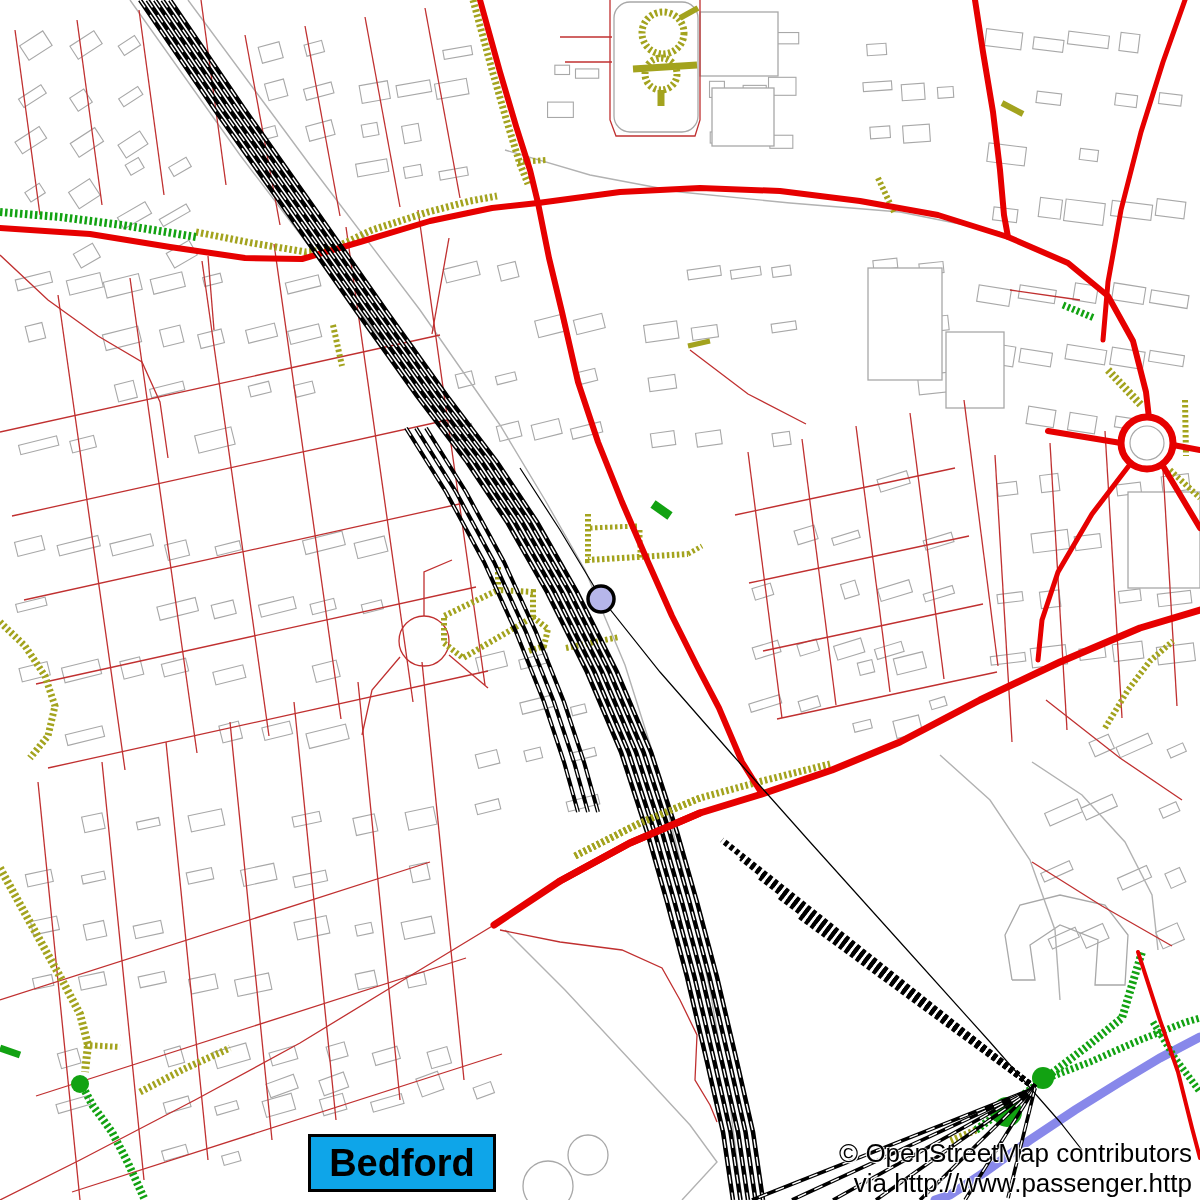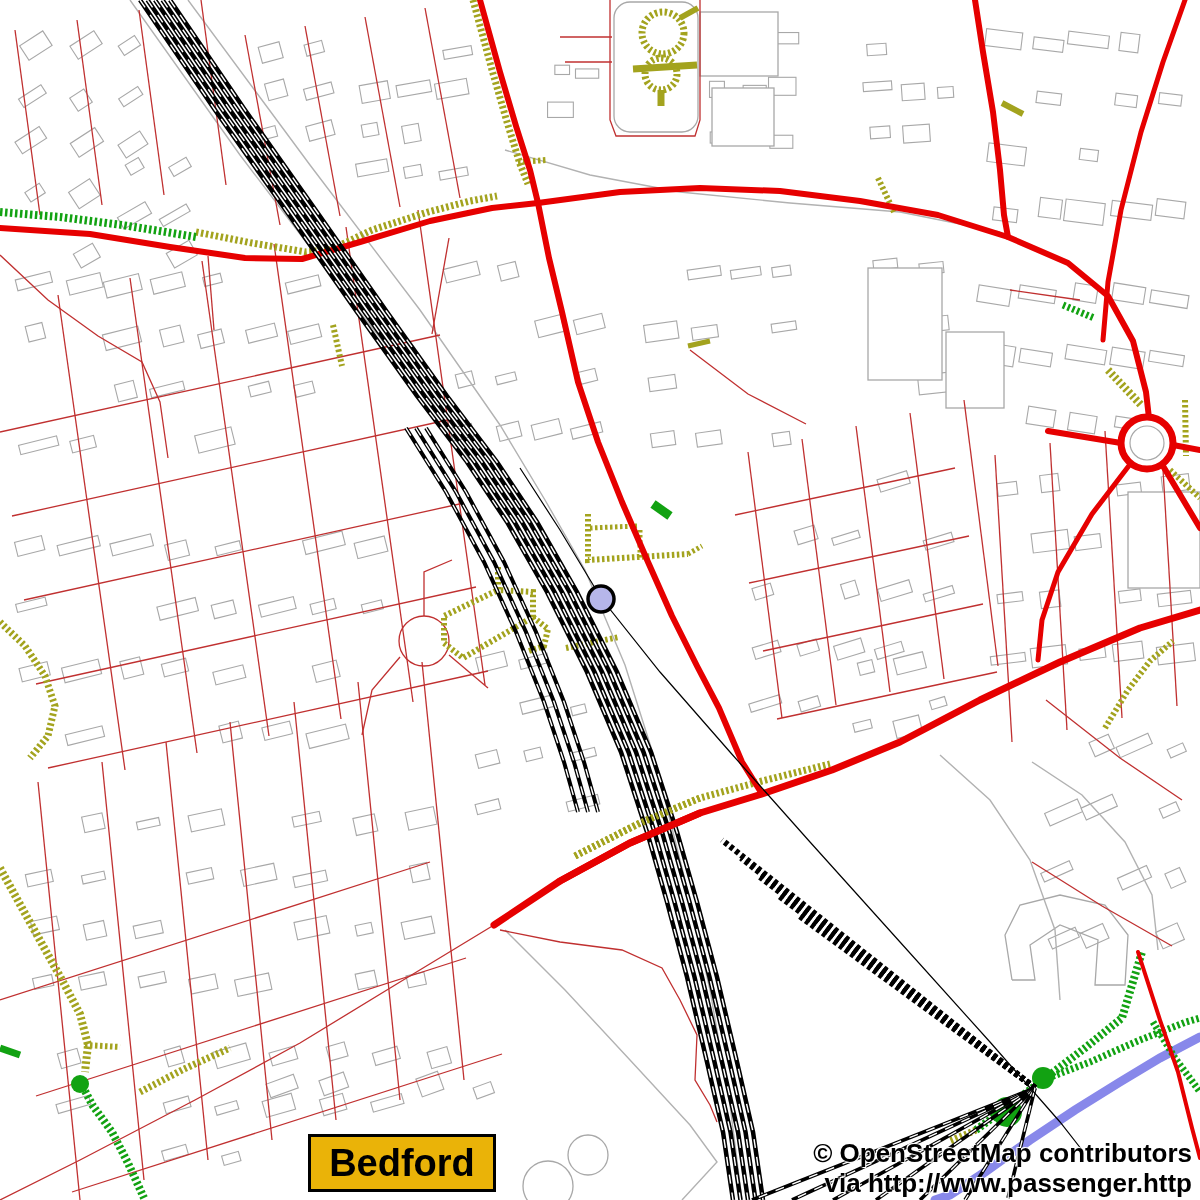--- a/index.html
+++ b/index.html
@@ -1,26 +1,26 @@
 <!DOCTYPE html>
 <html><head>
 <meta charset="utf-8">
 <style>
   html,body{margin:0;padding:0;background:#fff;width:1200px;height:1200px;overflow:hidden;}
   #viewport{position:relative;width:1200px;height:1200px;background:#ffffff;font-family:"Liberation Sans",sans-serif;}
   #map-svg{position:absolute;left:0;top:0;}
   .place-label{
     position:absolute;left:308px;top:1134px;width:182px;height:52px;
-    background:#eab308;border:3px solid #000;display:flex;align-items:center;justify-content:center;
+    background:#0ea5e9;border:3px solid #000;display:flex;align-items:center;justify-content:center;
     font-weight:bold;font-size:38px;color:#000;letter-spacing:0px;
     font-family:"Liberation Sans",sans-serif;
   }
   .attribution{
     position:absolute;right:8px;bottom:2px;text-align:right;
-    font-weight:bold;font-size:26px;line-height:30px;color:#000;
+    font-weight:normal;font-size:26px;line-height:30px;color:#000;
     font-family:"Liberation Sans",sans-serif;
     text-shadow:0 0 2px #fff,0 0 2px #fff,1px 1px 0 #fff,-1px -1px 0 #fff;
     white-space:nowrap;
   }
 </style>
 </head>
 <body>
 
 <div id="viewport">
   <svg id="map-svg" width="1200" height="1200" viewBox="0 0 1200 1200">

